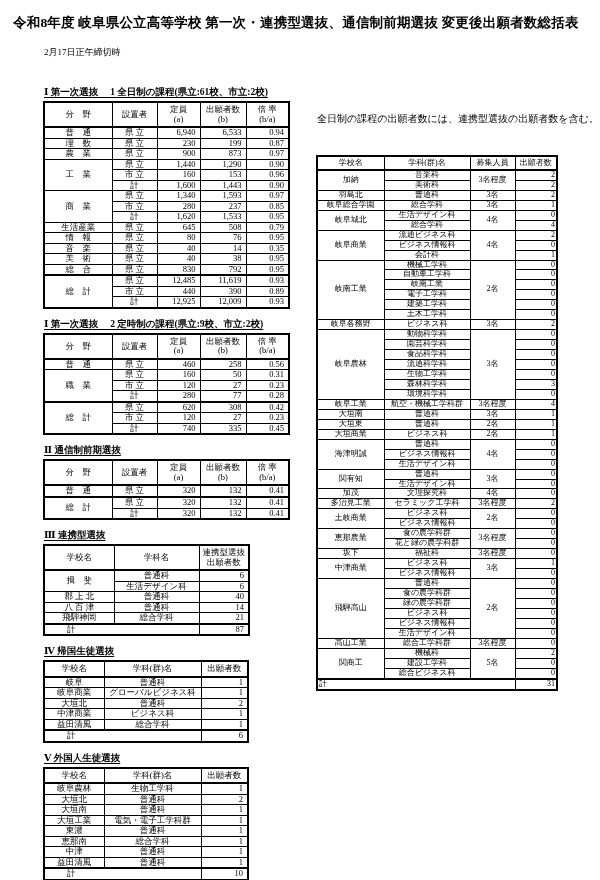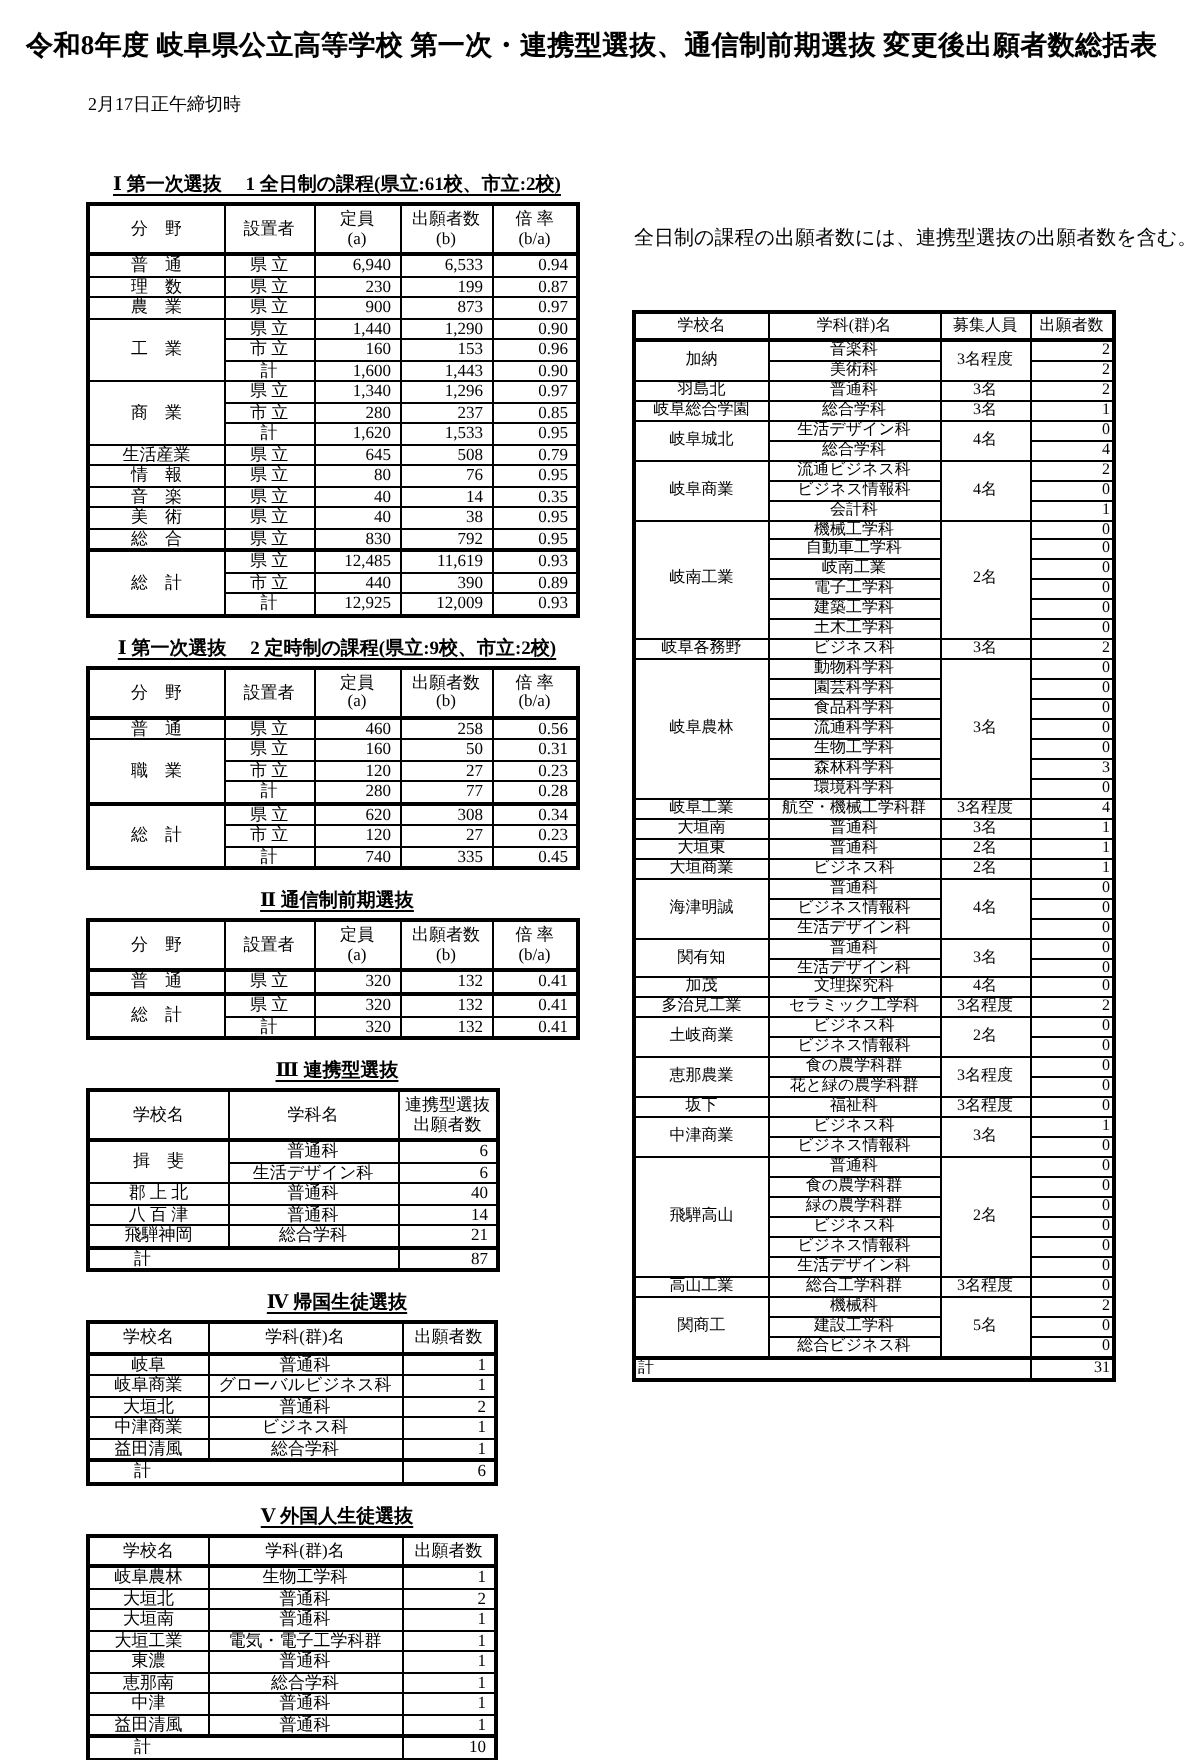--- a/index.html
+++ b/index.html
@@ -14,21 +14,21 @@
     position:absolute; left:13px; top:14px;
     font-size:13.5px; font-weight:700; letter-spacing:.2px; white-space:nowrap;
   }
   .date { position:absolute; left:44px; top:46px; font-size:9px; }
   .col { position:absolute; }
   #col-left  { left:43px; top:86px;  width:250px; }
   #col-right { left:316px; top:112px; width:243px; }
   .note { font-size:10px; margin:0 0 29px 1px; white-space:nowrap; }
   .sec {
     font-size:9.5px; font-weight:700; margin:0 0 2px 1px;
-    text-decoration:underline; text-underline-offset:2px; white-space:nowrap;text-align:center;
+    text-decoration:underline; text-underline-offset:2px; white-space:nowrap;
   }
   .gap { margin-top:9px; }
   table { border-collapse:collapse; table-layout:fixed; border:2px solid #000; }
   th,td {
     border:1px solid #000; text-align:center; vertical-align:middle;
     font-size:8.5px; line-height:1.12; padding:0 2px;
     white-space:pre-line; overflow:hidden;
   }
   thead th { border-bottom:2px solid #000; font-weight:400; padding:2px 2px; }
   tbody td { height:10px; }
@@ -106,21 +106,21 @@
         <tr class="sub">
           <td>計</td>
           <td class="num">1,600</td>
           <td class="num">1,443</td>
           <td class="num">0.90</td>
         </tr>
         <tr>
           <td rowspan="3">商　業</td>
           <td>県 立</td>
           <td class="num">1,340</td>
-          <td class="num">1,296</td>
+          <td class="num">1,593</td>
           <td class="num">0.97</td>
         </tr>
         <tr class="sub">
           <td>市 立</td>
           <td class="num">280</td>
           <td class="num">237</td>
           <td class="num">0.85</td>
         </tr>
         <tr class="sub">
           <td>計</td>
@@ -231,21 +231,21 @@
           <td>計</td>
           <td class="num">280</td>
           <td class="num">77</td>
           <td class="num">0.28</td>
         </tr>
         <tr class="strong">
           <td rowspan="3">総　計</td>
           <td>県 立</td>
           <td class="num">620</td>
           <td class="num">308</td>
-          <td class="num">0.34</td>
+          <td class="num">0.42</td>
         </tr>
         <tr class="sub">
           <td>市 立</td>
           <td class="num">120</td>
           <td class="num">27</td>
           <td class="num">0.23</td>
         </tr>
         <tr class="sub">
           <td>計</td>
           <td class="num">740</td>

